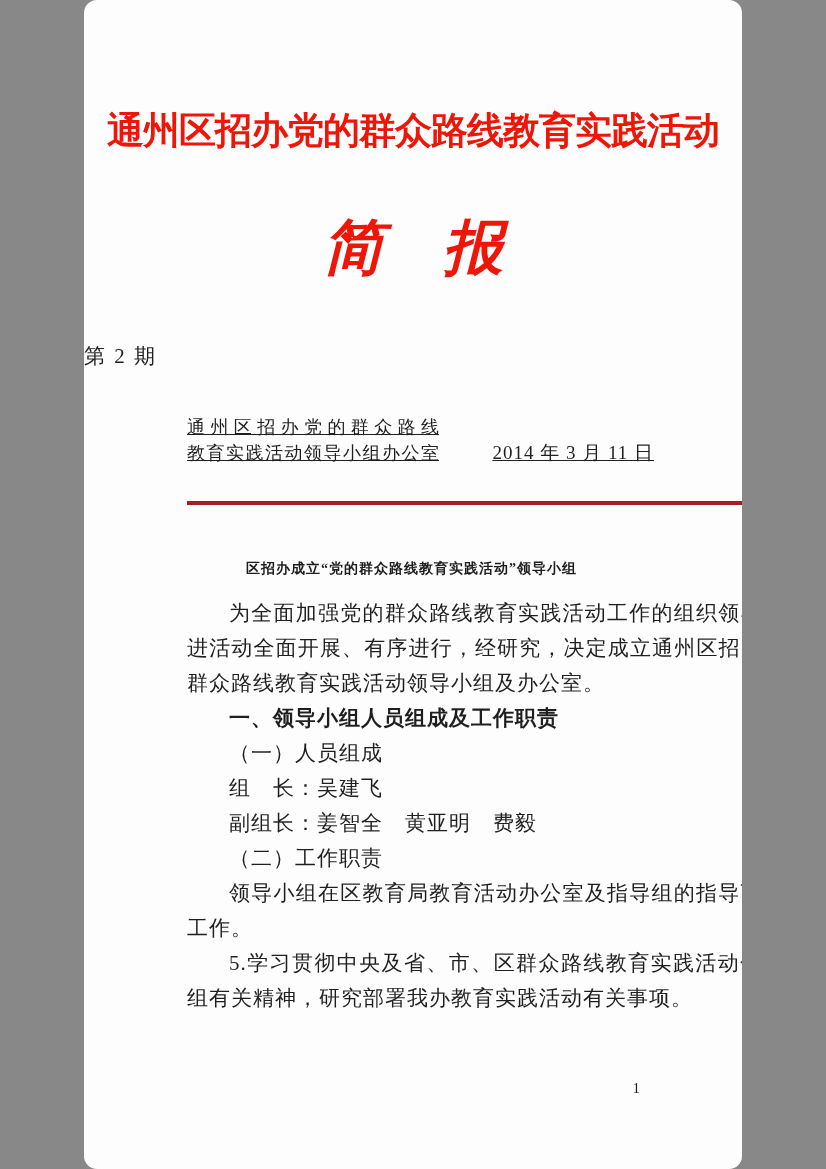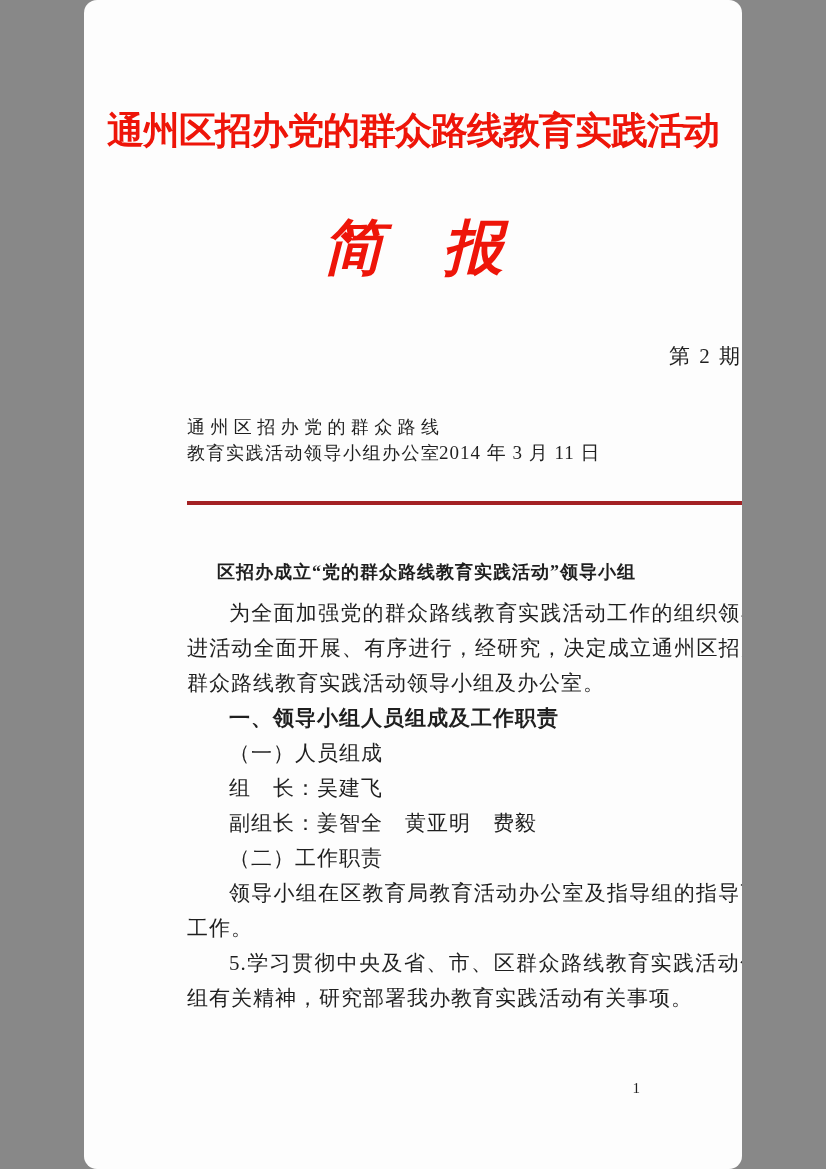--- a/index.html
+++ b/index.html
@@ -33,30 +33,31 @@
     font-family: "DejaVu Sans", sans-serif;
     font-weight: bold;
     font-size: 60px;
     color: #ee1509;
     white-space: nowrap;
     font-style: italic;
   }
   .issue-no {
     position: absolute;
     top: 342px; left: 0; right: 0;
-    text-align: right;
+    text-align: left;
     font-size: 21px;
     letter-spacing: 2px;
   }
   .issue-row {
     position: absolute;
     top: 414px; left: 103px; right: 88px;
     display: flex;
-    justify-content: flex-start;
+    justify-content: space-between;
     align-items: flex-end;
+    text-decoration: underline;
   }
   .org-block {
     width: 252px;
     font-size: 18px;
     line-height: 26px;
   }
   .org-line {
     text-align: justify;
     text-align-last: justify;
     text-justify: inter-character;
@@ -69,23 +70,23 @@
   }
   .red-rule {
     position: absolute;
     top: 501px; left: 103px;
     width: 618px; height: 4px;
     background: #a32124;
   }
   .headline {
     position: absolute;
     top: 560px; left: 103px; right: 106px;
-    text-align: right;
+    text-align: center;
     font-weight: bold;
-    font-size: 18px;
+    font-size: 14px;
     letter-spacing: 1px;
     white-space: nowrap;
   }
   .body-text {
     position: absolute;
     top: 596px; left: 103px;
     width: 620px;
     font-size: 21px;
     line-height: 35px;
   }

